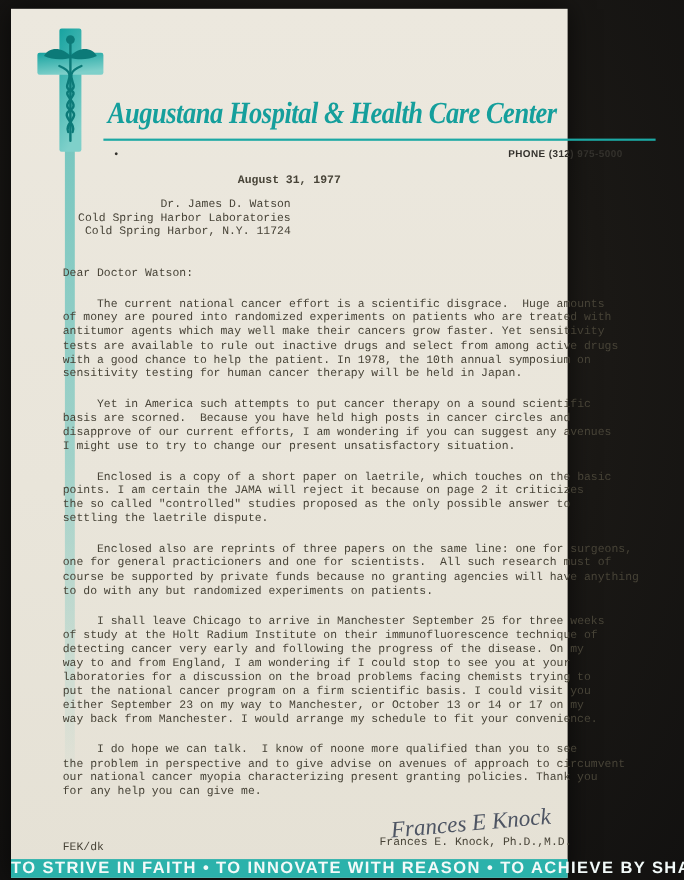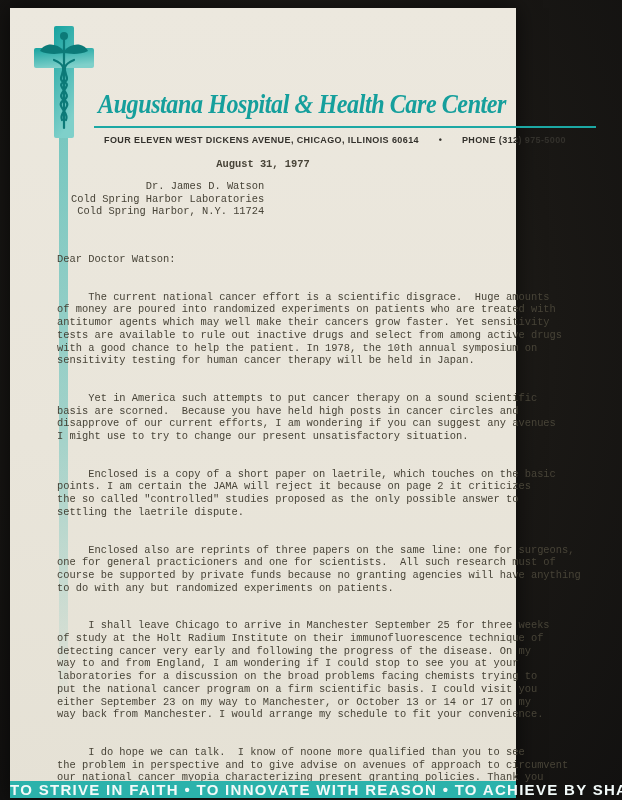--- a/index.html
+++ b/index.html
@@ -27,21 +27,21 @@
   .lh-rule{position:absolute;left:84px;top:118px;width:502px;height:2px;background:#1ca8a4;}
   .lh-addr{
     position:absolute;left:94px;top:127px;width:462px;display:flex;
     justify-content:space-between;align-items:center;
     font-size:9px;font-weight:bold;color:#33312c;letter-spacing:0.4px;white-space:nowrap;
   }
   .mono{font-family:"Liberation Mono","DejaVu Sans Mono",monospace;font-size:10.4px;line-height:12.7px;color:#474337;}
   .date{position:absolute;left:0;top:150px;width:100%;text-align:center;font-weight:bold;}
   .recipient{position:absolute;left:61px;top:172px;text-align:right;}
   .letter-body{position:absolute;left:47px;top:220px;width:532px;}
-  .letter-body p{margin:25px 0 0 0;white-space:pre-wrap;}
+  .letter-body p{margin:15px 0 0 0;white-space:pre-wrap;}
   .salutation{margin:0;}
   .sign-row{display:flex;margin-top:12px;}
   .ref-col{width:288px;display:flex;flex-direction:column;justify-content:flex-end;transform:translateY(5px);}
   .close-col{flex:1;}
   .signature{
     display:inline-block;font-family:"Liberation Serif", serif;font-style:italic;
     font-size:21px;color:#4e5563;transform:rotate(-5deg);margin:3px 0 -1px 10px;white-space:nowrap;
   }
   .footer-bar{
     position:absolute;left:0;right:0;bottom:0;height:17px;background:#2bb2ab;
@@ -76,21 +76,20 @@
         <path d="M32 27 C 24 18, 12 19, 8 27 C 16 31, 26 30, 32 29 Z"></path>
         <path d="M32 27 C 40 18, 52 19, 56 27 C 48 31, 38 30, 32 29 Z"></path>
       </g>
     </svg>
   </div>
 
   <h1 class="lh-title">Augustana Hospital &amp; Health Care Center</h1>
   <div class="lh-rule"></div>
 
   <div class="lh-addr">
-    <span>FOUR ELEVEN WEST DICKENS AVENUE, CHICAGO, ILLINOIS 60614</span>
     <span>•</span>
     <span>PHONE (312) 975-5000</span>
   </div>
 
   <div class="date mono">August 31, 1977</div>
 
   <div class="recipient mono">
     <div>Dr. James D. Watson</div>
     <div>Cold Spring Harbor Laboratories</div>
     <div>Cold Spring Harbor, N.Y. 11724</div>

